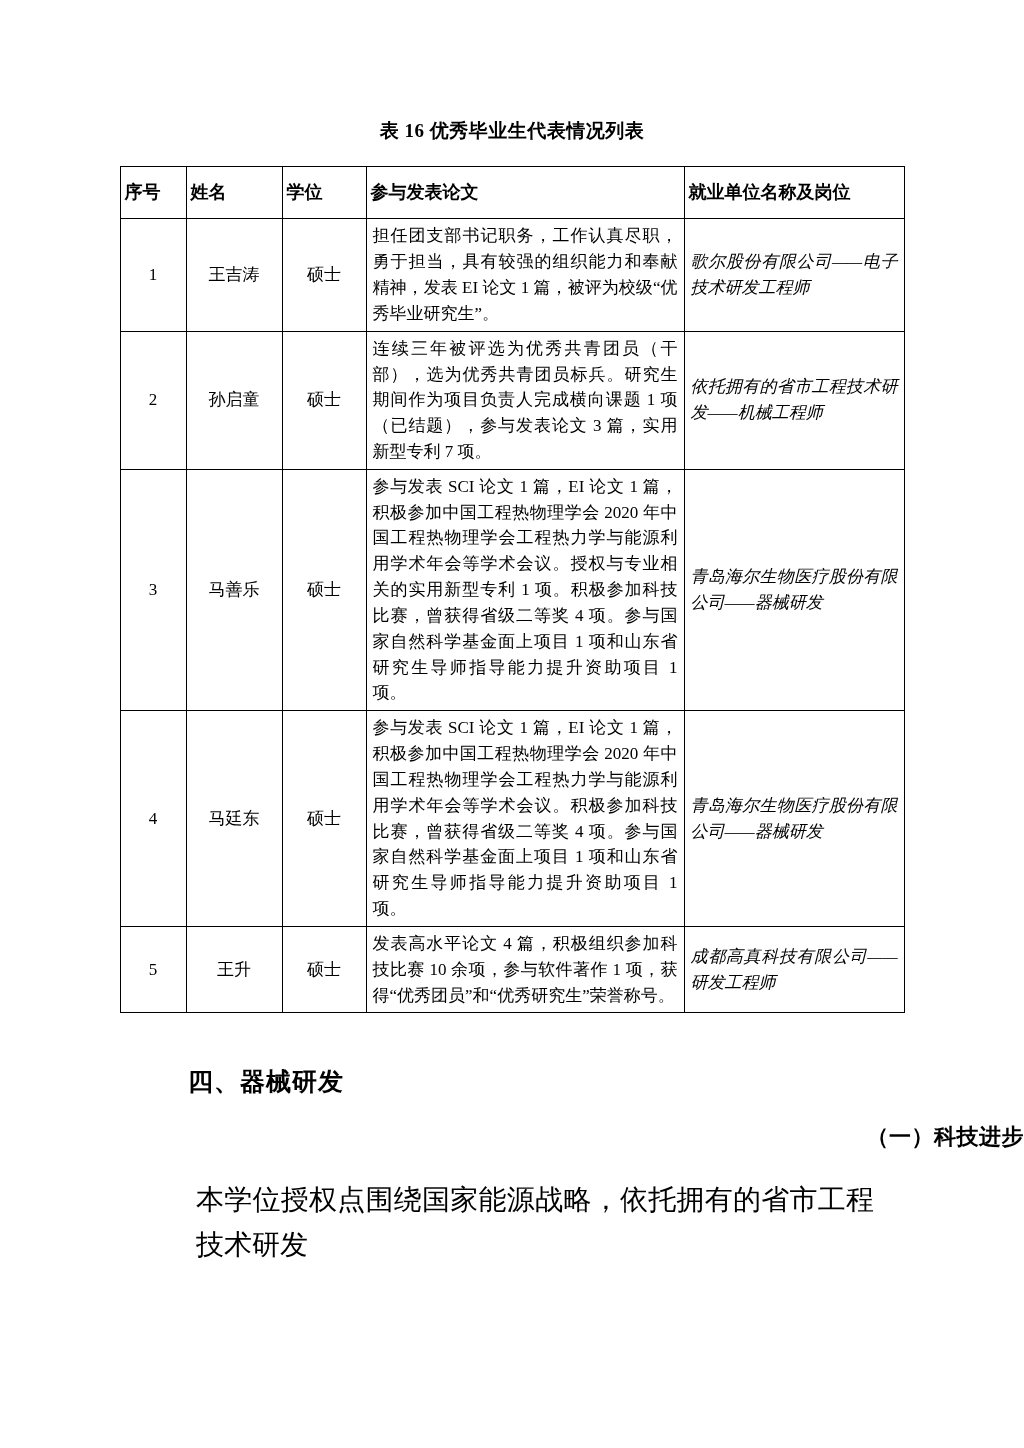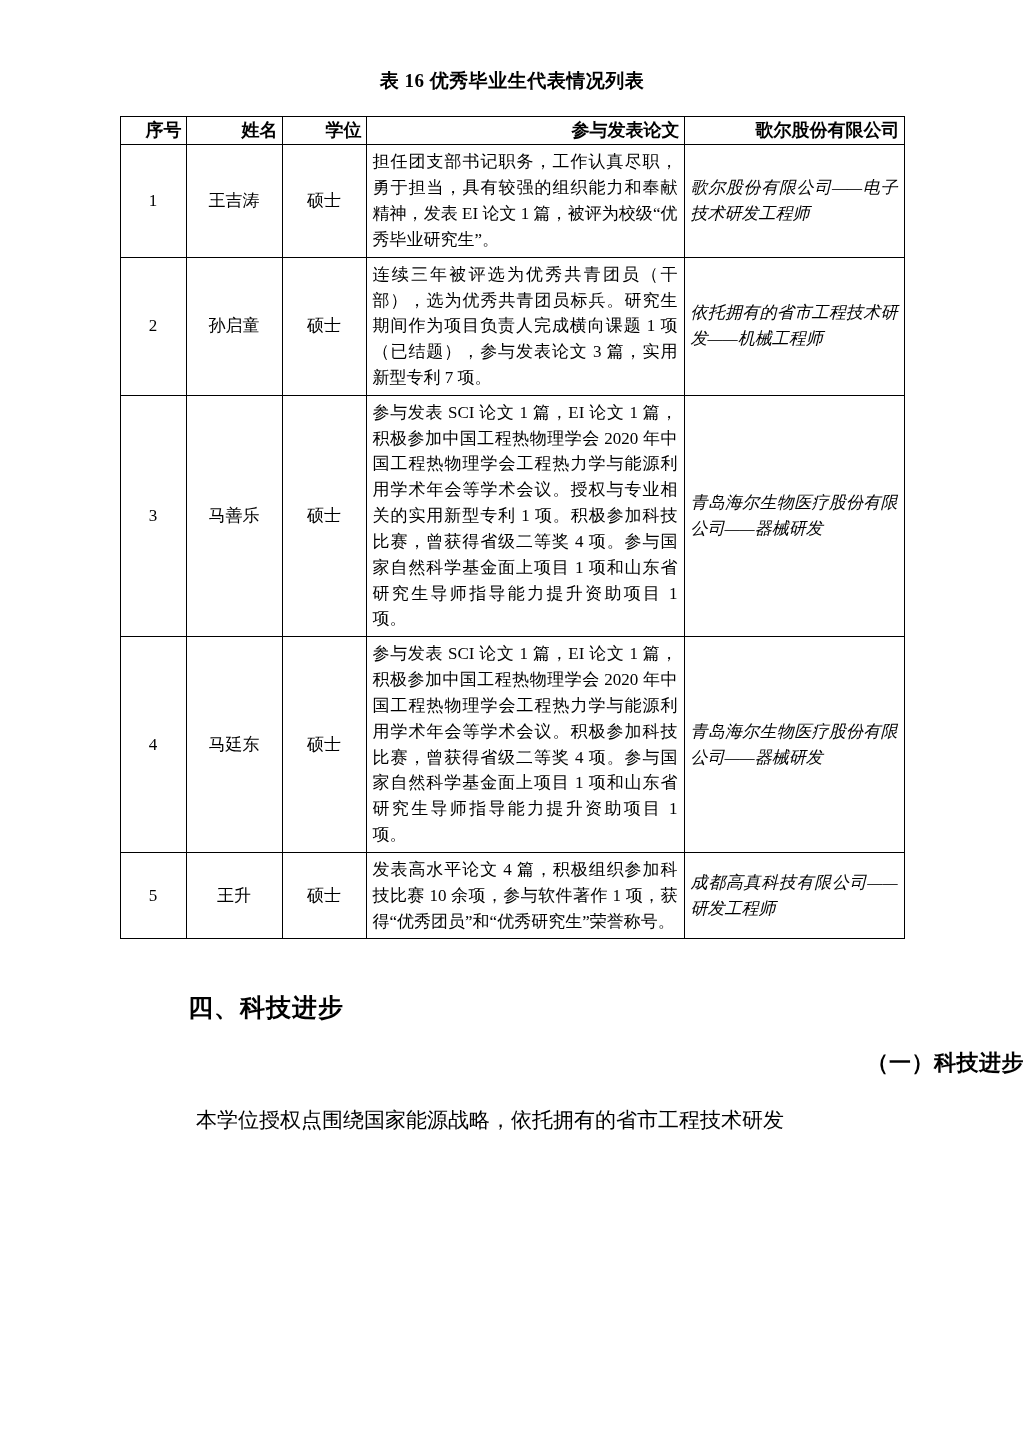--- a/index.html
+++ b/index.html
@@ -20,42 +20,42 @@
     height: 1448px;
     box-sizing: border-box;
     padding: 0;
     position: relative;
   }
   .table-caption {
     text-align: center;
     font-size: 19px;
     font-weight: 600;
     letter-spacing: 0.5px;
-    margin-top: 68px;
+    margin-top: 118px;
     margin-bottom: 22px;
   }
   table.main-table {
     border-collapse: collapse;
     width: 784px;
     margin: 0 auto;
     table-layout: fixed;
   }
   table.main-table th,
   table.main-table td {
     border: 1px solid #000000;
     padding: 4px 6px;
     font-size: 17px;
     line-height: 1.52;
     vertical-align: middle;
   }
   table.main-table th {
-    text-align: right;
+    text-align: left;
     font-weight: 600;
     font-size: 18px;
-    padding: 0 4px;
+    padding: 12px 4px;
   }
   col.c-seq    { width: 66px; }
   col.c-name   { width: 96px; }
   col.c-degree { width: 84px; }
   col.c-desc   { width: 318px; }
   col.c-unit   { width: 220px; }
 
   td.seq, td.name, td.degree {
     text-align: center;
     vertical-align: middle;
@@ -85,21 +85,21 @@
   }
   h3.subsection-title {
     font-family: "DejaVu Sans", "Liberation Sans", sans-serif;
     font-size: 22px;
     font-weight: bold;
     margin: 24px 0 0 188px;
     letter-spacing: 0.5px;
     text-align: right;
   }
   p.body-par {
-    font-size: 21px;
+    font-size: 28px;
     margin: 26px 0 0 0;
     padding: 0 150px 0 196px;
     line-height: 1.6;
     text-align: justify;
     text-justify: inter-ideograph;
   }
 </style>
 </head>
 <body>
 
@@ -114,21 +114,21 @@
         <col class="c-degree">
         <col class="c-desc">
         <col class="c-unit">
     </colgroup>
     <thead>
       <tr>
         <th>序号</th>
         <th>姓名</th>
         <th>学位</th>
         <th>参与发表论文</th>
-        <th>歌尔股份有限公司</th>
+        <th>就业单位名称及岗位</th>
       </tr>
     </thead>
     <tbody>
       <tr>
         <td class="seq">1</td>
         <td class="name">王吉涛</td>
         <td class="degree">硕士</td>
         <td class="desc">担任团支部书记职务，工作认真尽职，勇于担当，具有较强的组织能力和奉献精神，发表 EI 论文 1 篇，被评为校级“优秀毕业研究生”。</td>
         <td class="unit">歌尔股份有限公司——电子技术研发工程师</td>
       </tr>
@@ -156,17 +156,17 @@
       <tr>
         <td class="seq">5</td>
         <td class="name">王升</td>
         <td class="degree">硕士</td>
         <td class="desc">发表高水平论文 4 篇，积极组织参加科技比赛 10 余项，参与软件著作 1 项，获得“优秀团员”和“优秀研究生”荣誉称号。</td>
         <td class="unit">成都高真科技有限公司——研发工程师</td>
       </tr>
     </tbody>
   </table>
 
-  <h2 class="section-title">四、科技进步</h2>
+  <h2 class="section-title">四、器械研发</h2>
   <h3 class="subsection-title">（一）科技进步</h3>
   <p class="body-par">本学位授权点围绕国家能源战略，依托拥有的省市工程技术研发</p>
 
 </div>
 
 </body></html>

